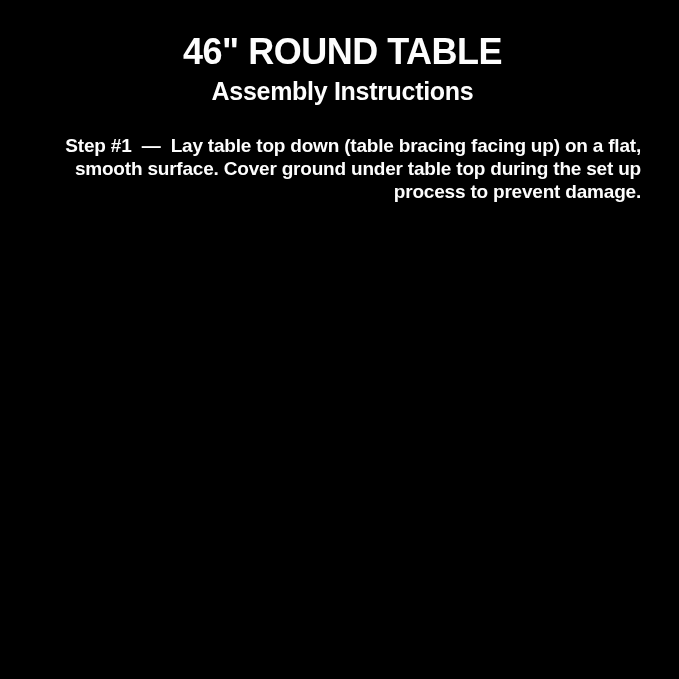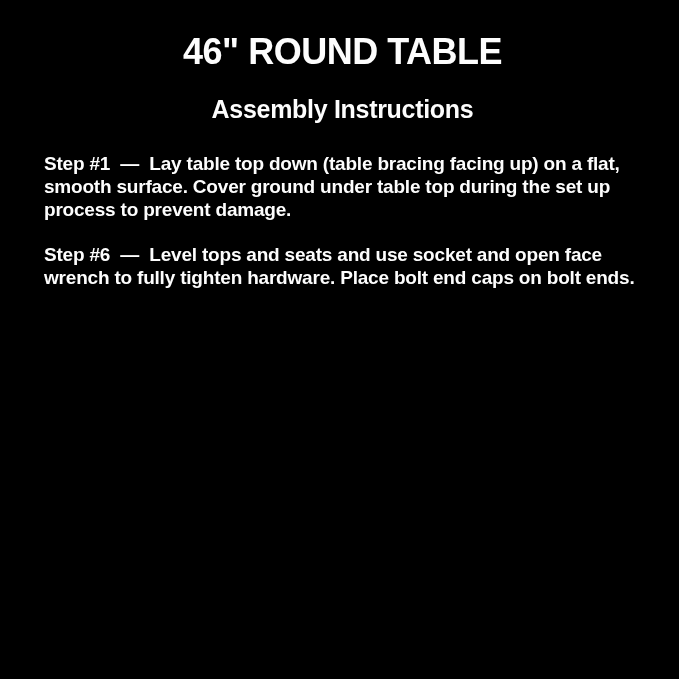--- a/index.html
+++ b/index.html
@@ -24,40 +24,39 @@
   }
   .title {
     margin: 0;
     text-align: center;
     font-size: 36px;
     line-height: 44px;
     letter-spacing: -0.5px;
     white-space: nowrap;
   }
   .subtitle {
-    margin: 20px 0 28px 0;
+    margin: 2px 0 28px 0;
     text-align: center;
     font-size: 25px;
     line-height: 30px;
     letter-spacing: -0.3px;
   }
   .steps {
-    text-align: left;
+    text-align: right;
   }
   .step {
     margin: 0 0 22px 0;
     font-size: 19px;
     line-height: 23px;
     letter-spacing: -0.2px;
     white-space: pre-wrap; 
   }
 </style>
 </head>
 <body>
 
 <div class="sheet">
   <h1 class="title">46" ROUND TABLE</h1>
   <h2 class="subtitle">Assembly Instructions</h2>
   <div class="steps" id="steps-list">
       <p class="step">Step #1  —  Lay table top down (table bracing facing up) on a flat, smooth surface. Cover ground under table top during the set up process to prevent damage.</p>
-      <p class="step">Step #6  —  Level tops and seats and use socket and open face wrench to fully tighten hardware. Place bolt end caps on bolt ends.</p>
     </div>
 </div>
 
 </body></html>

